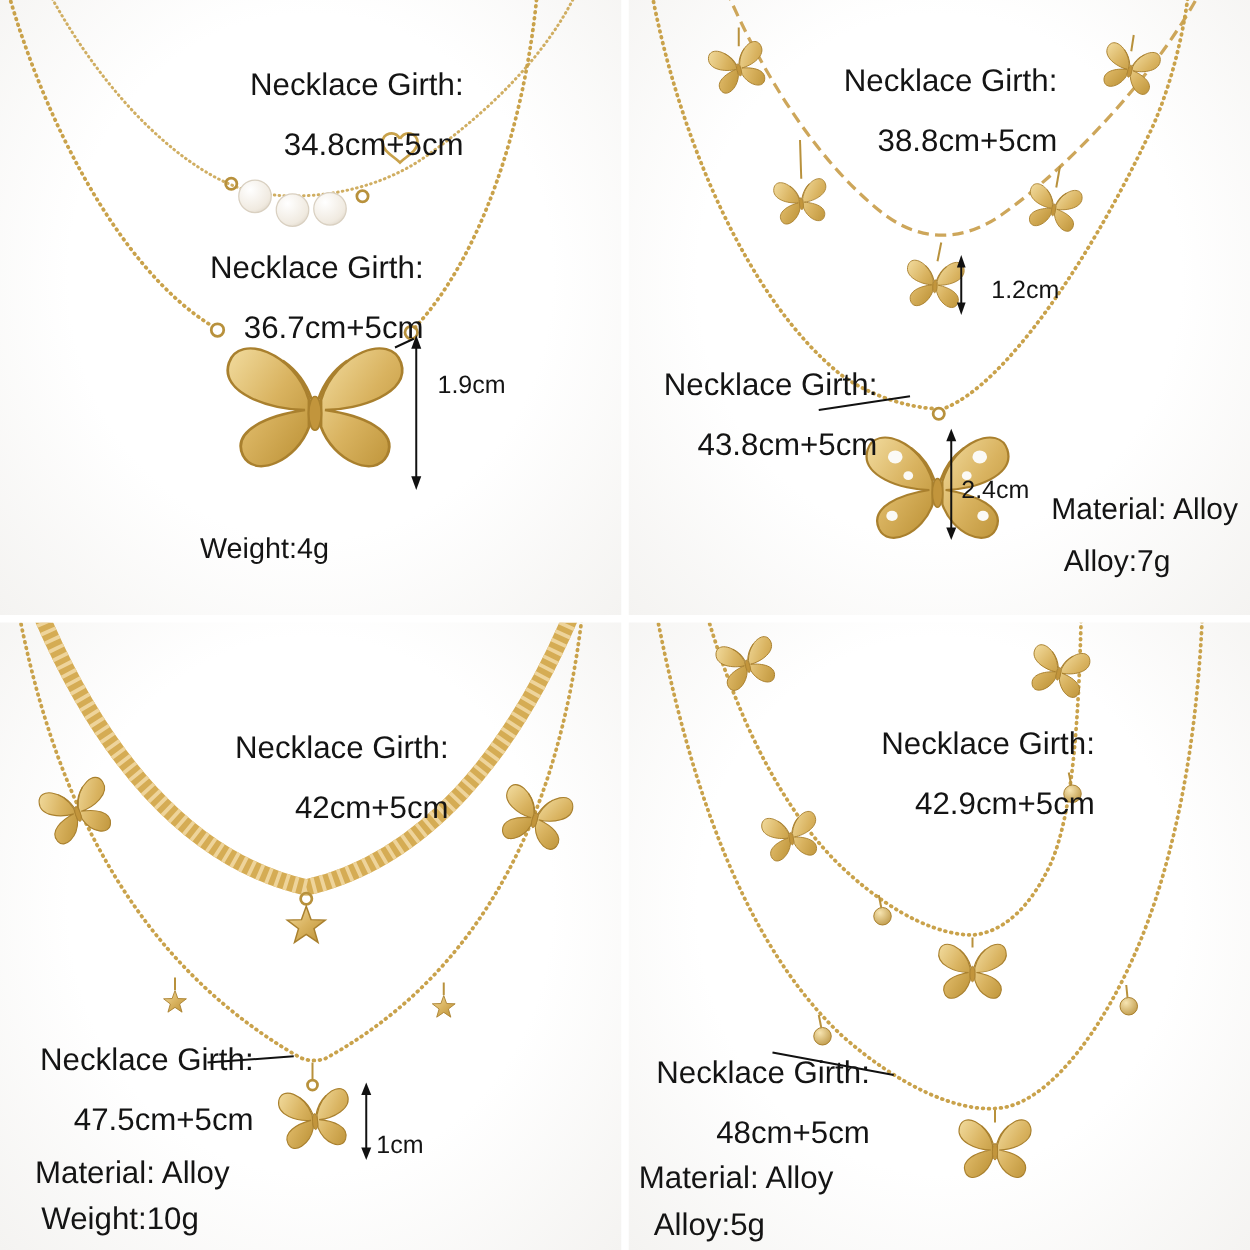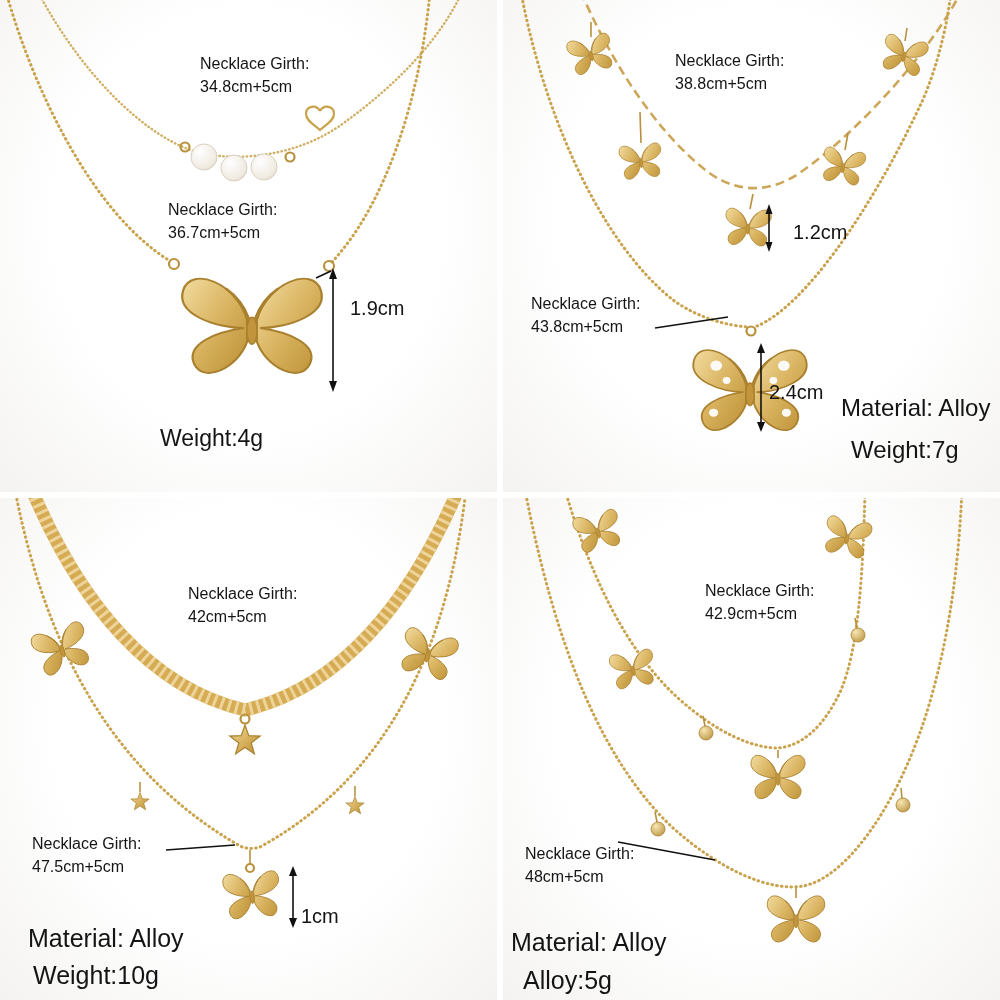--- a/index.html
+++ b/index.html
@@ -3,23 +3,23 @@
 <meta charset="utf-8">
 <style>
   *{margin:0;padding:0;box-sizing:border-box}
   html,body{width:1000px;height:1000px;background:#fff;font-family:"Liberation Sans",sans-serif;color:#141414}
   .canvas{position:relative;width:1000px;height:1000px;background:#fff;display:grid;
           grid-template-columns:497px 497px;grid-template-rows:492px 502px;gap:6px}
   .quad{position:relative;overflow:hidden;
         background:radial-gradient(ellipse at 50% 45%,#ffffff 55%,#f4f3f1 100%)}
   .quad > svg{position:absolute;left:0;top:0;width:100%;height:100%}
   .txt{position:absolute;white-space:nowrap;line-height:1}
-  .girth{font-size:16px;text-align:left}
+  .girth{font-size:25px;text-align:right}
   .girth span{display:block}
-  .girth .l2{margin-top:7px}
+  .girth .l2{margin-top:23px}
   .measure{font-size:20px}
   .material,.weight{font-size:25px}
   #q-tl .material,#q-tl .weight{font-size:23px}
   #q-tr .material,#q-tr .weight{font-size:24px}
   
   .chain{fill:none;stroke:#c9a24b;stroke-width:3;stroke-dasharray:0.6 4.2;stroke-linecap:round}
   .chain-fine{fill:none;stroke:#d0ae62;stroke-width:2.4;stroke-dasharray:0.5 3.4;stroke-linecap:round}
   .chain-bar{fill:none;stroke:#cda65a;stroke-width:2.6;stroke-dasharray:9 5}
   .ring{fill:none;stroke:#b8913c;stroke-width:2.2}
   .droplink{stroke:#b8913c;stroke-width:1.6}
@@ -133,21 +133,21 @@
       <span class="l1">Necklace Girth:</span>
       <span class="l2">38.8cm+5cm</span>
     </div>
     <div class="txt measure" style="left:290px;top:222px">1.2cm</div>
     <div class="txt girth" style="left:28px;top:296px">
       <span class="l1">Necklace Girth:</span>
       <span class="l2">43.8cm+5cm</span>
     </div>
     <div class="txt measure" style="left:266px;top:382px">2.4cm</div>
     <div class="txt material" style="left:338px;top:396px">Material: Alloy</div>
-    <div class="txt weight" style="left:348px;top:438px">Weight:7g</div>
+    <div class="txt weight" style="left:348px;top:438px">Alloy:7g</div>
   </section>
 
   <section class="quad" id="q-bl">
     <svg viewBox="0 0 497 502">
       <path d="M32,-8 C80,105 150,190 245,212 C340,190 410,105 458,-8" fill="none" stroke="#d5ac54" stroke-width="13"></path>
       <path d="M32,-8 C80,105 150,190 245,212 C340,190 410,105 458,-8" fill="none" stroke="#eed49b" stroke-width="13" stroke-dasharray="3 4.5"></path>
       <circle class="ring" cx="245" cy="221" r="4.5"></circle>
       <use href="#star" transform="translate(245,243)"></use>
       <path class="chain" d="M15,-8 C40,120 95,265 240,348 C246,351 254,351 260,349 C400,272 450,130 466,-8"></path>
       <use href="#bf" transform="translate(62,152) rotate(-18) scale(0.62) translate(-50,-50)"></use>

